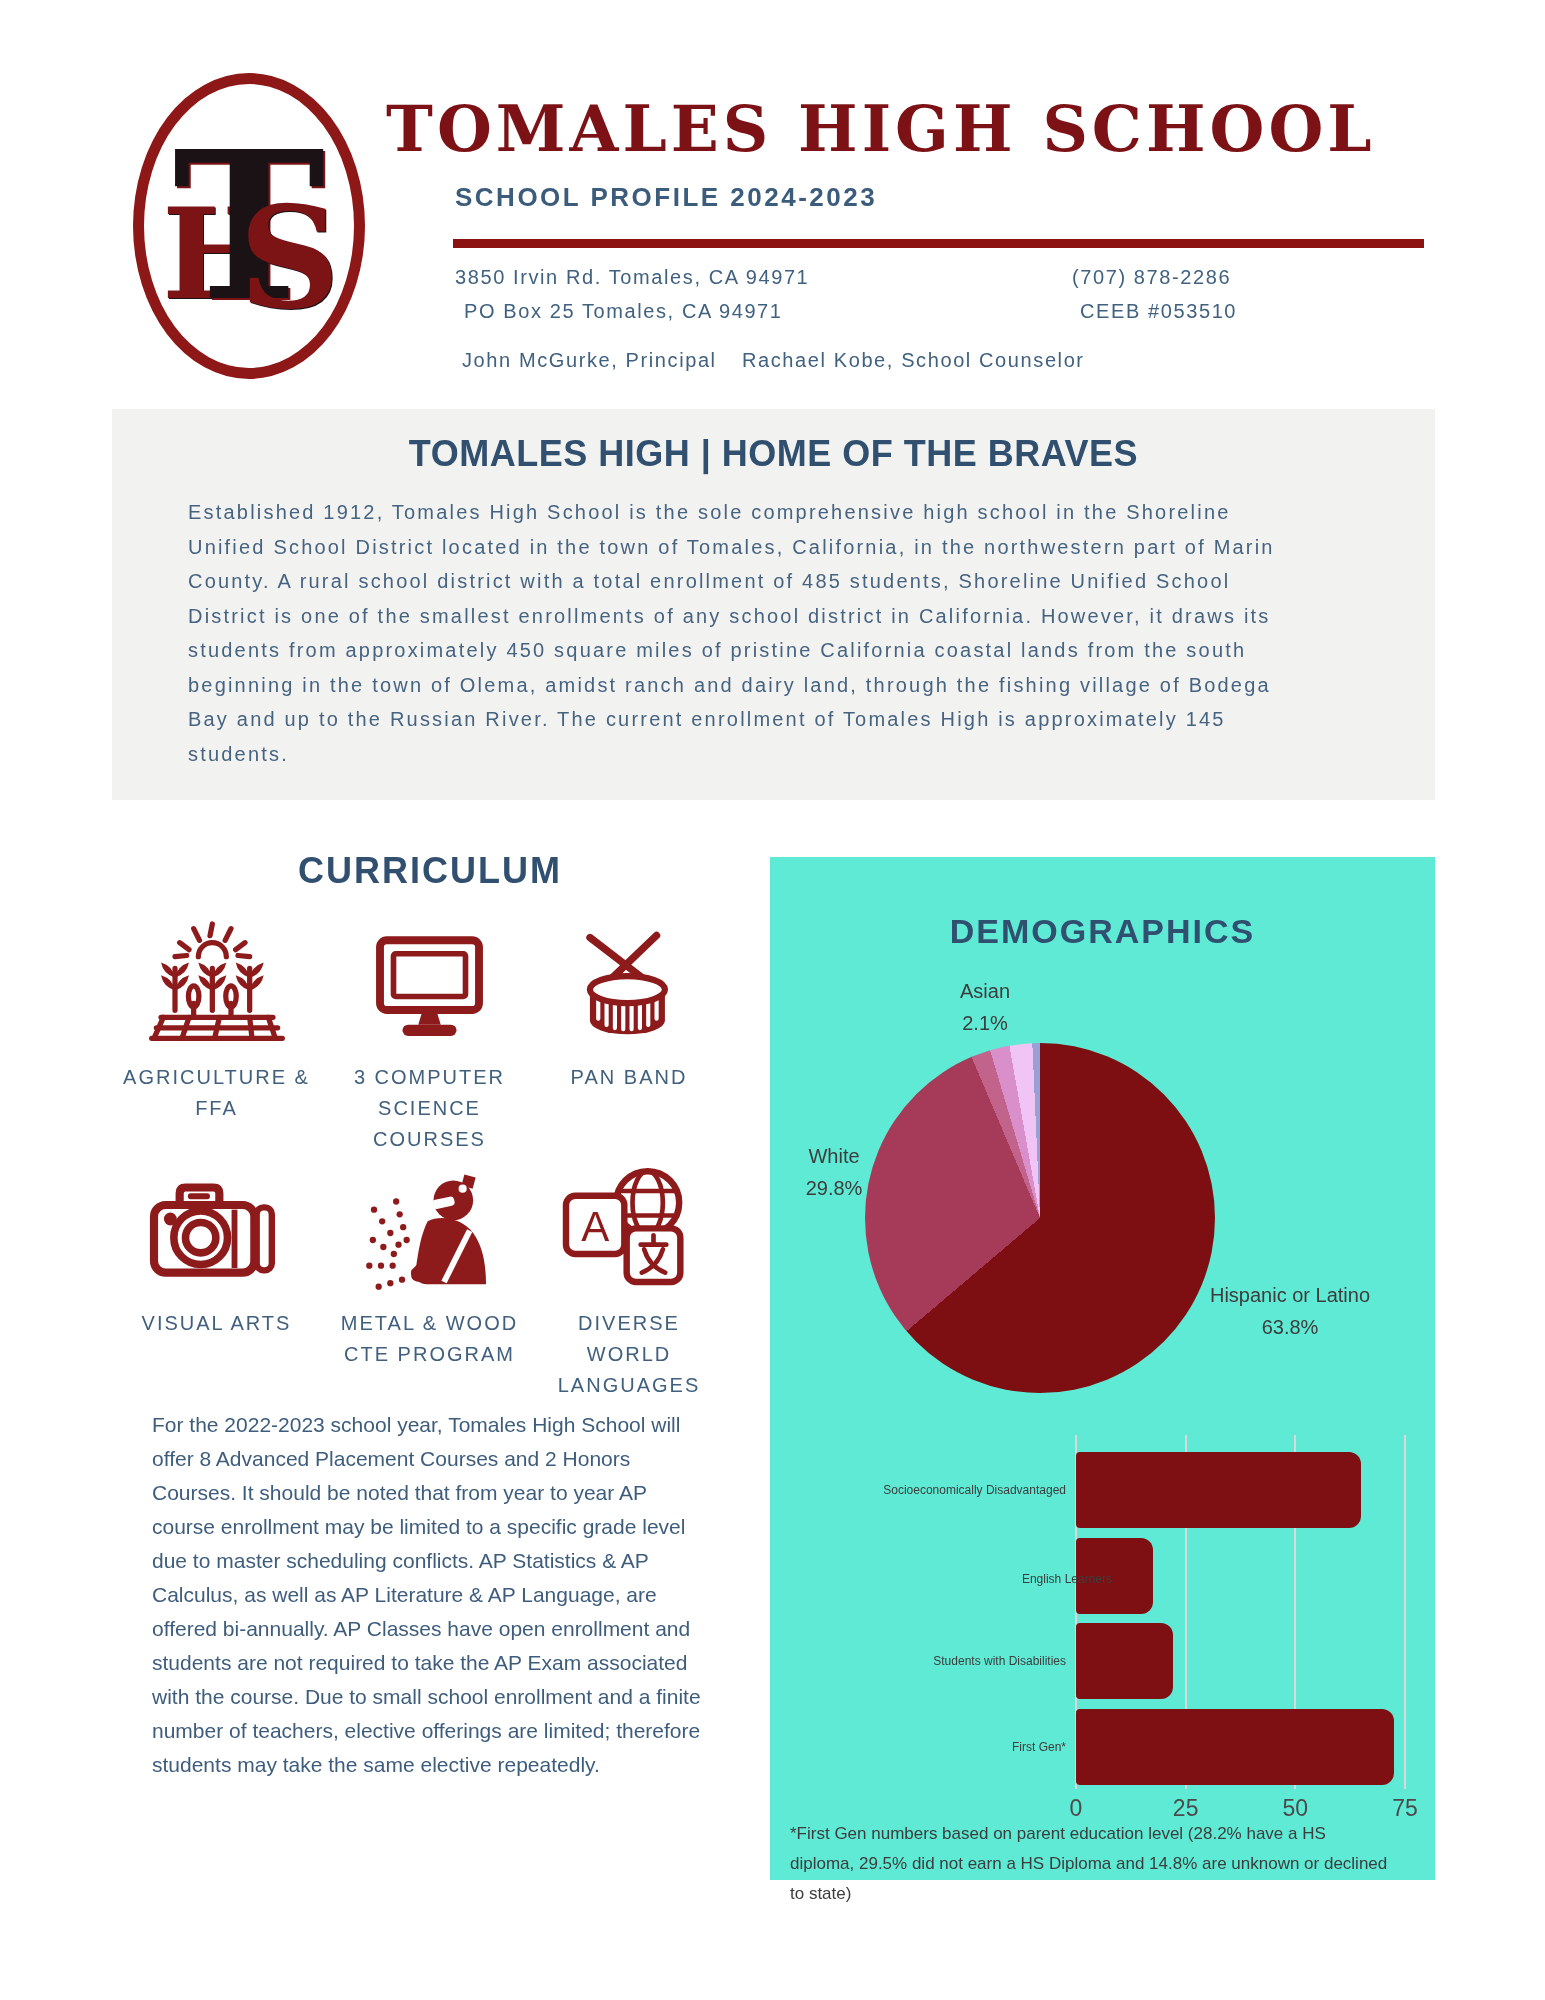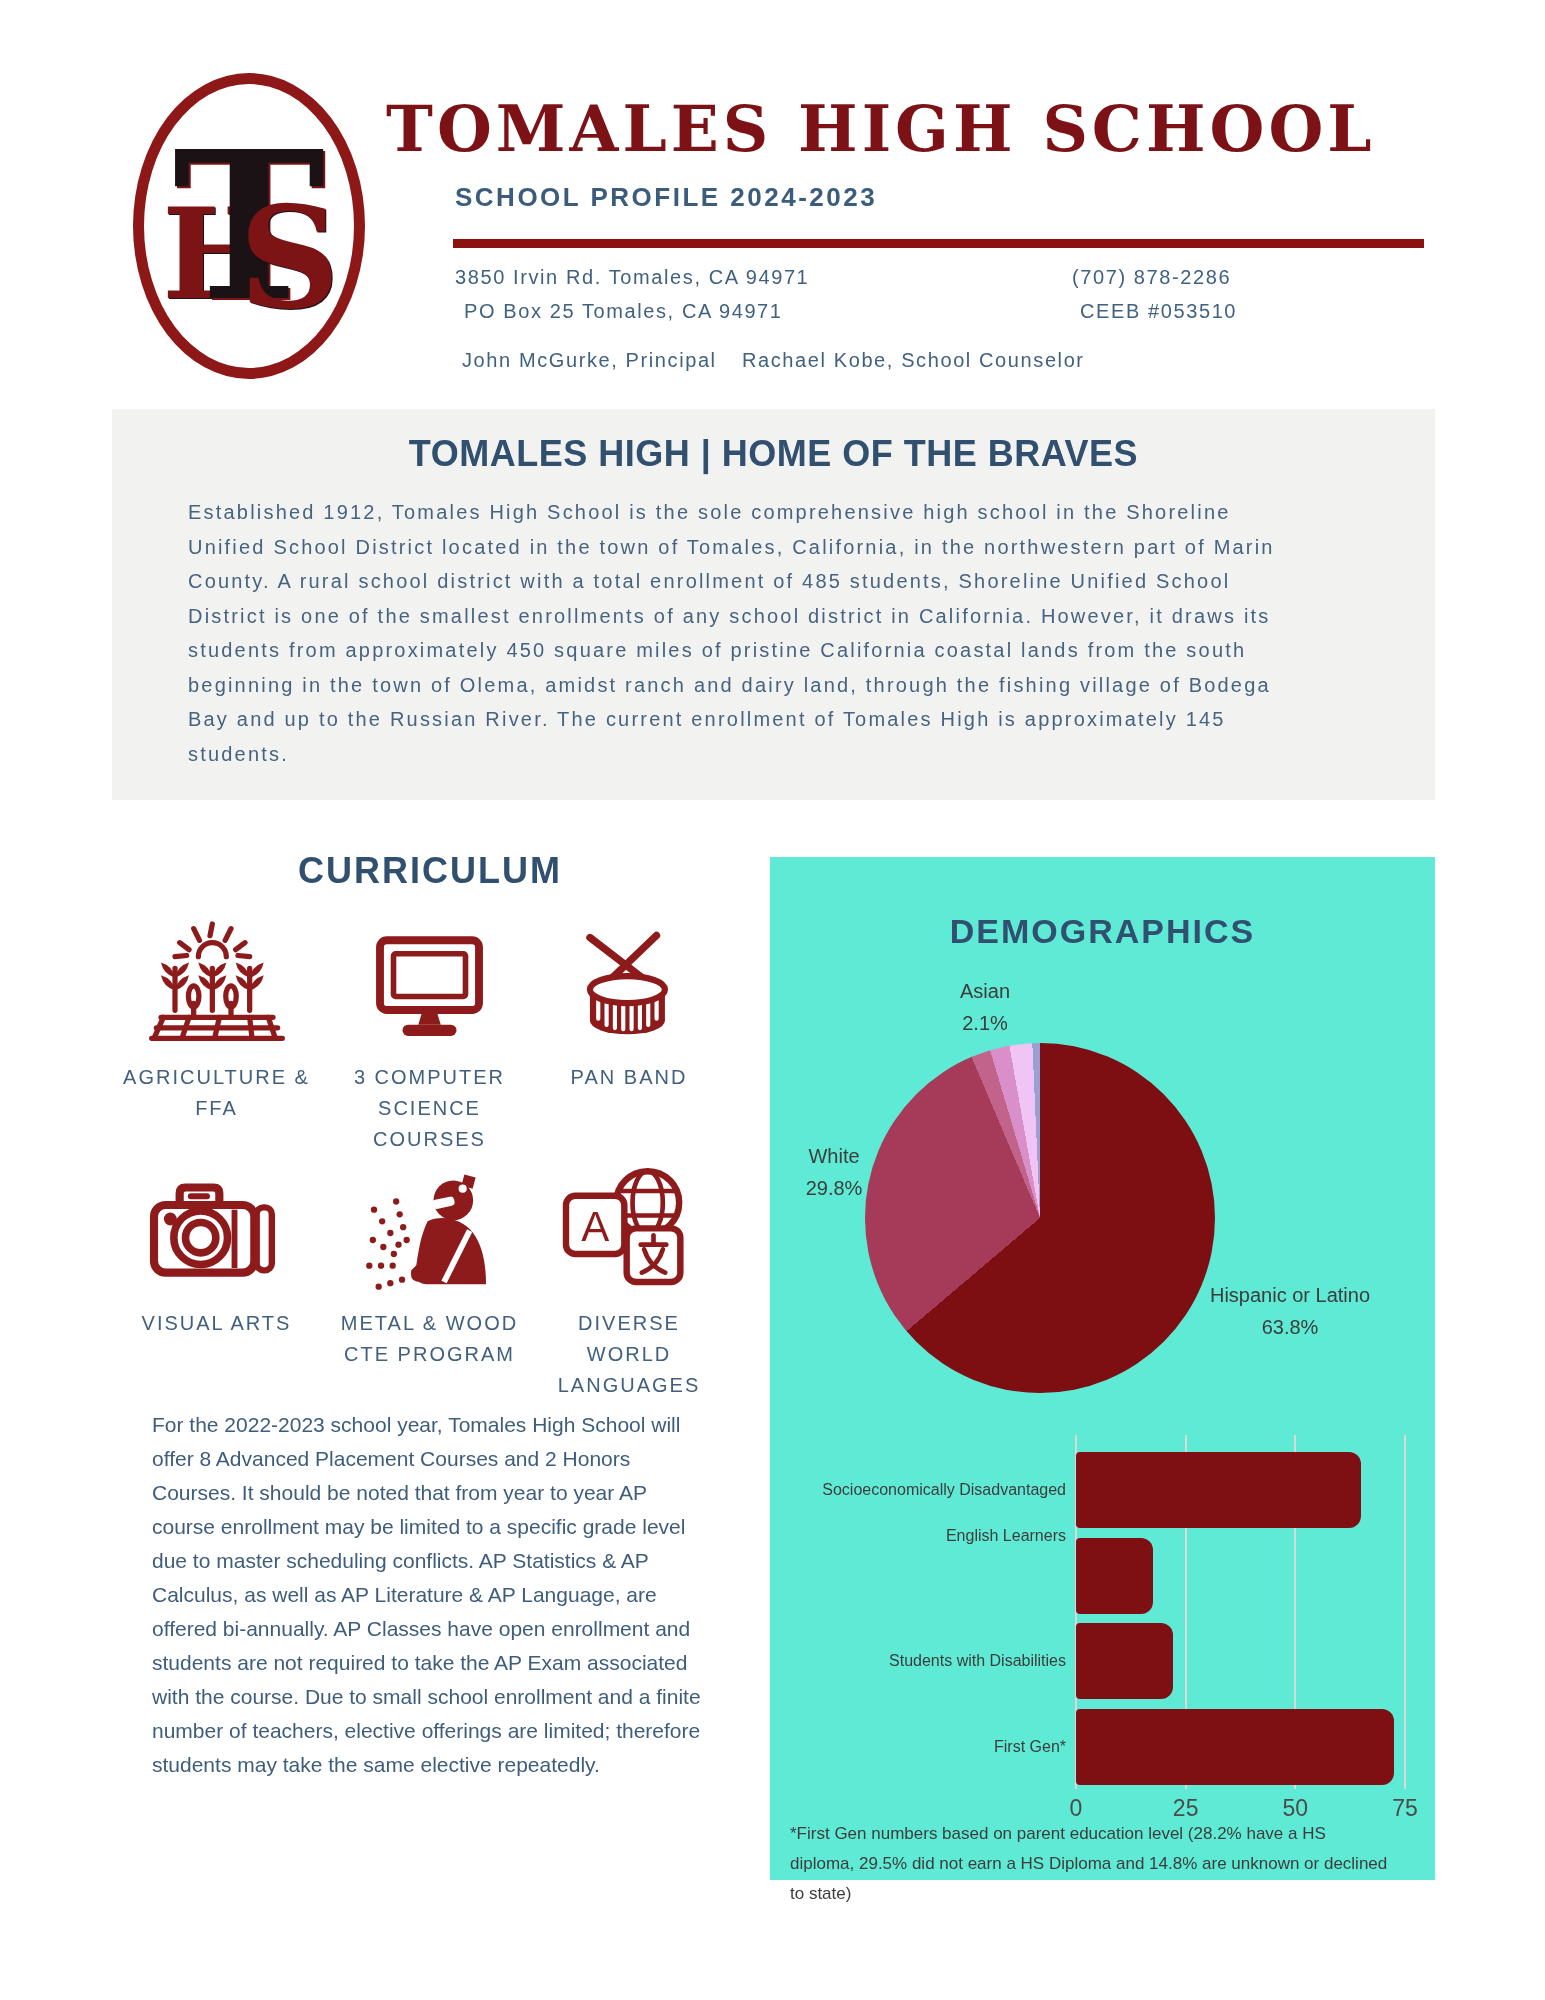--- a/index.html
+++ b/index.html
@@ -50,21 +50,21 @@
                 letter-spacing:2px;color:#315070;}
   #pie{left:95px;top:186px;width:350px;height:350px;border-radius:50%;}
   .pie-label{position:absolute;text-align:center;font-size:20px;line-height:32px;color:#3d3d3d;}
   #pie-label-asian{left:155px;top:118px;width:120px;}
   #pie-label-white{left:4px;top:283px;width:120px;}
   #pie-label-hispanic{left:400px;top:422px;width:240px;}
 
   #bar-plot{left:306px;top:578px;width:329px;height:354px;}
   .gridline{position:absolute;top:0;bottom:0;width:2px;background:#d9d9d9;}
   .bar{position:absolute;left:0;height:76px;background:#7e1013;border-radius:4px 12px 12px 4px;}
-  .bar-cat-label{position:absolute;left:0;width:296px;text-align:right;font-size:16px;line-height:24px;
+  .bar-cat-label{position:absolute;left:0;width:296px;text-align:right;font-size:12px;line-height:24px;
                  color:#3d3d3d;white-space:nowrap;}
   .tick-label{position:absolute;width:60px;text-align:center;font-size:23px;color:#4b4b4b;top:938px;}
   #footnote{left:20px;top:962px;width:600px;font-size:17px;line-height:30px;color:#3d3d3d;}
 </style>
 </head>
 <body>
 
 <div id="page">
 
   <div id="logo" class="abs">
@@ -243,21 +243,21 @@
         <div class="gridline" style="left: 108.667px; background: rgb(217, 217, 217);"></div>
         <div class="gridline" style="left: 218.333px; background: rgb(217, 217, 217);"></div>
         <div class="gridline" style="left: 328px; background: rgb(217, 217, 217);"></div>
         <div class="bar" style="top: 17px; width: 285.133px; background: rgb(126, 16, 19);"></div>
         <div class="bar" style="top: 102.7px; width: 76.7667px; background: rgb(126, 16, 19);"></div>
         <div class="bar" style="top: 188.4px; width: 96.5067px; background: rgb(126, 16, 19);"></div>
         <div class="bar" style="top: 274.1px; width: 318.033px; background: rgb(126, 16, 19);"></div>
       </div>
     <div id="bar-labels">
         <div class="bar-cat-label abs" style="top: 621px;">Socioeconomically Disadvantaged</div>
-        <div class="bar-cat-label abs" style="top: 667px;">English Learners</div>
+        <div class="bar-cat-label abs" style="top: 710px; margin-left: 46px;">English Learners</div>
         <div class="bar-cat-label abs" style="top: 792.4px;">Students with Disabilities</div>
         <div class="bar-cat-label abs" style="top: 878.1px;">First Gen*</div>
       </div>
     <div id="bar-ticks">
         <div class="tick-label abs" style="left: 276px;">0</div>
         <div class="tick-label abs" style="left: 385.667px;">25</div>
         <div class="tick-label abs" style="left: 495.333px;">50</div>
         <div class="tick-label abs" style="left: 605px;">75</div>
       </div>
 

